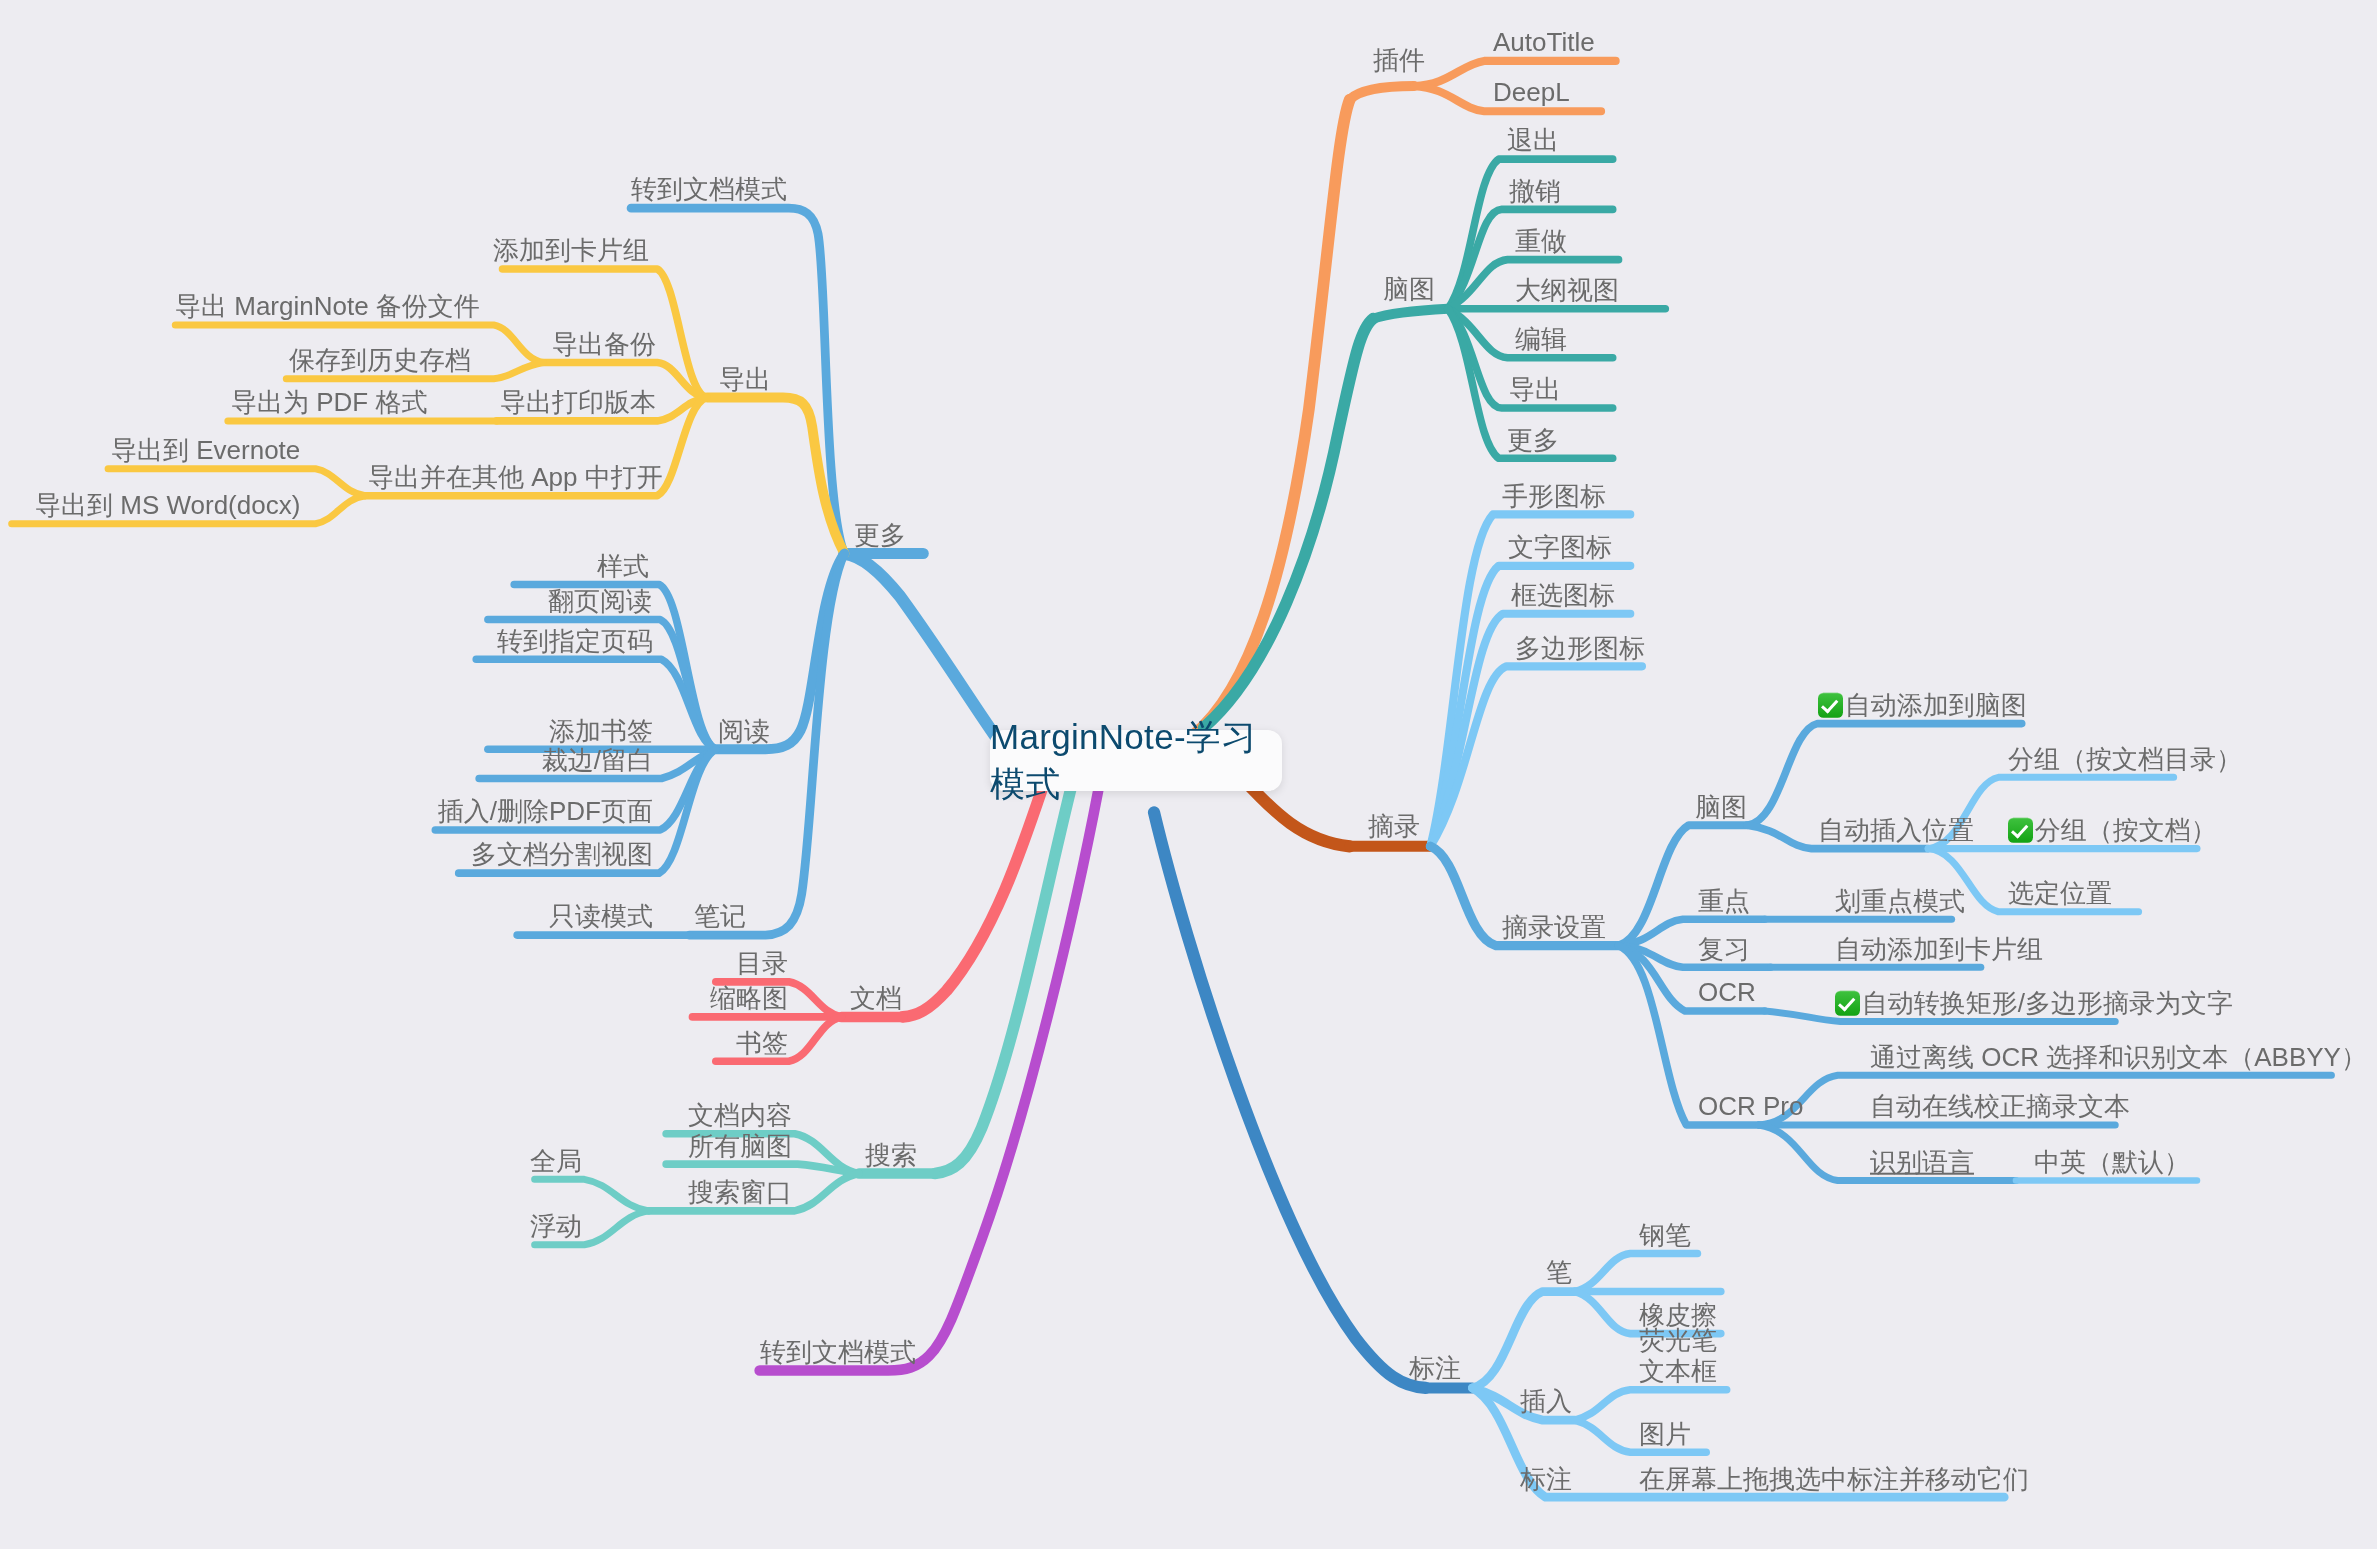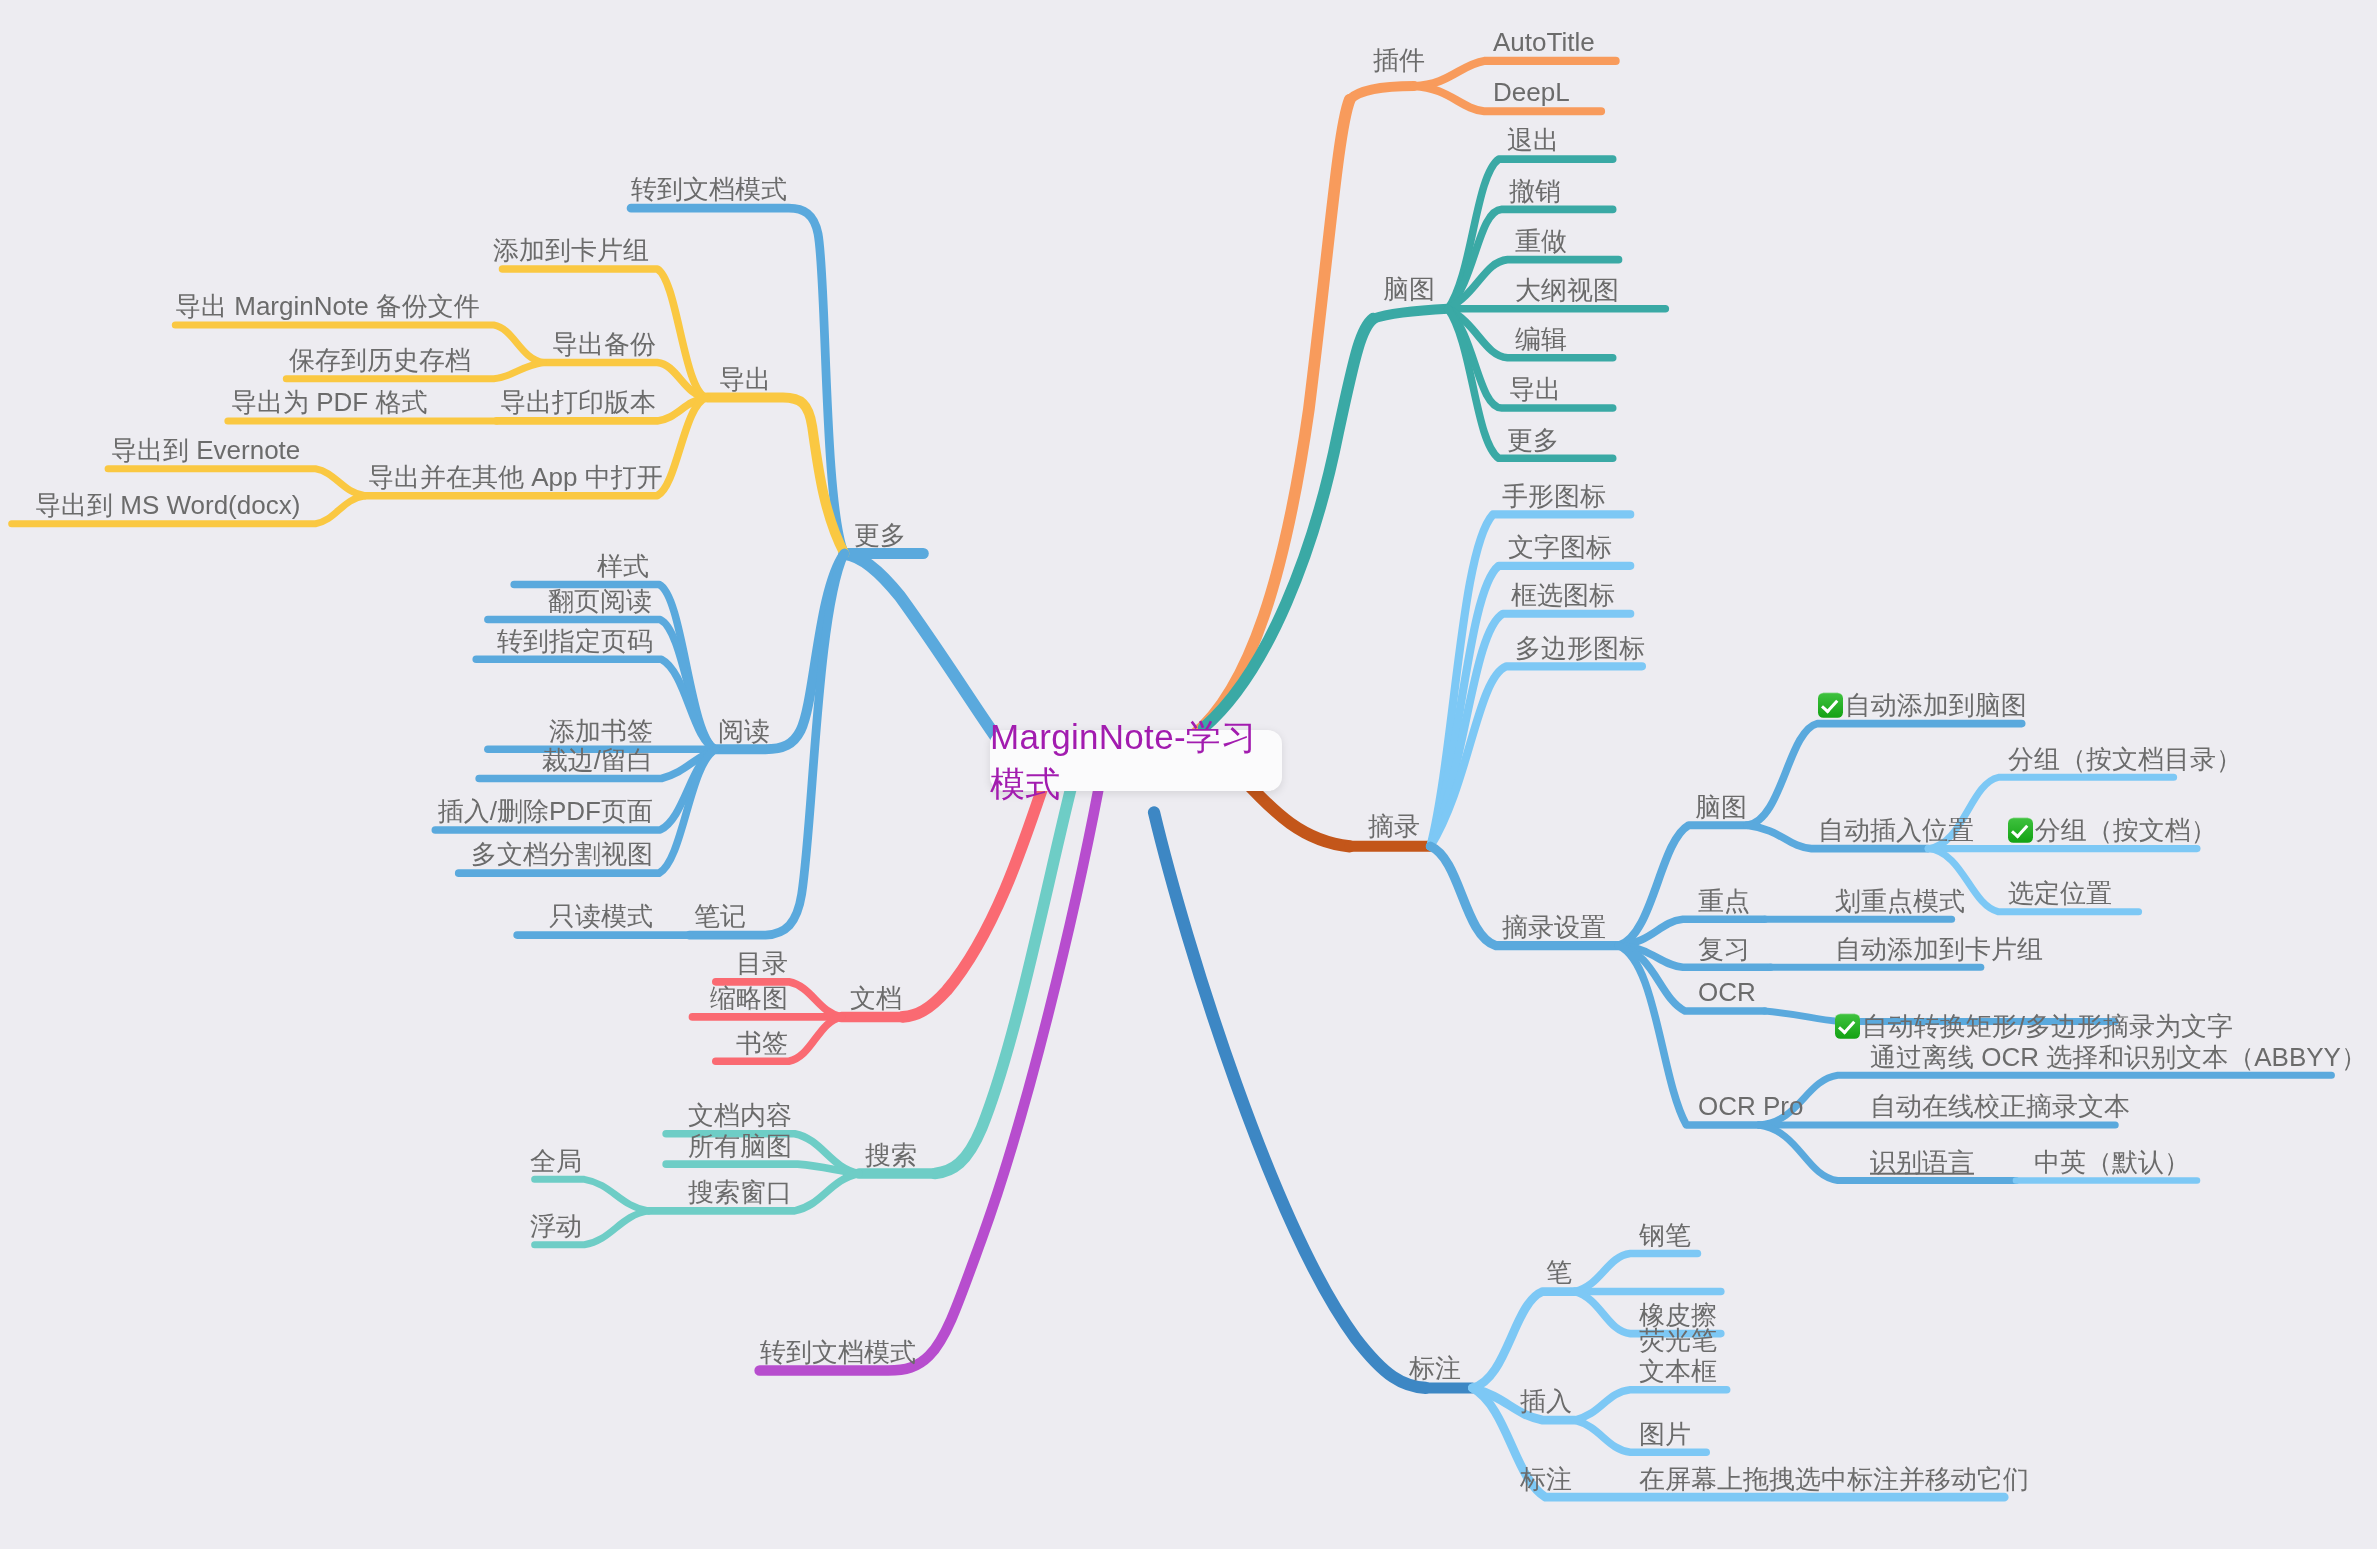--- a/index.html
+++ b/index.html
@@ -5,21 +5,21 @@
   html,body{margin:0;padding:0;background:#edecf1;}
   #stage{position:relative;width:2377px;height:1550px;background:#edecf1;
          font-family:"Liberation Sans","DejaVu Sans",sans-serif;overflow:hidden;}
   svg.links{position:absolute;left:0;top:0;width:2377px;height:1550px;}
   .lbl{position:absolute;color:#6b6b6b;font-size:26px;line-height:1.05;white-space:nowrap;}
   .lbl.r{transform:translate(0,-100%);}          
   .lbl.l{transform:translate(-100%,-100%);}      
   .root{position:absolute;background:#fbfbfc;border-radius:14px;
         box-shadow:0 2.3px 8.2px rgba(0,0,0,.10);
         display:flex;align-items:center;justify-content:center;
-        color:#a21caf;font-size:35px;letter-spacing:0.3px;}
+        color:#0c4a6e;font-size:35px;letter-spacing:0.3px;}
   .chk{display:inline-block;width:24.5px;height:24.5px;border-radius:5.3px;
        background:linear-gradient(#3fc23f,#13a213);vertical-align:-3.5px;
        position:relative;margin-right:2.3px;box-shadow:inset 0 0.6px 0 rgba(255,255,255,.5);}
   .chk:after{content:"";position:absolute;left:7px;top:3.5px;width:6.4px;height:13.4px;
        border:solid #fff;border-width:0 3.5px 3.5px 0;transform:rotate(42deg);}
 </style>
 </head>
 <body>
 
 <div id="stage">
@@ -168,21 +168,21 @@
   <div class="lbl r" style="left:2008px;top:844px;">
     <span class="chk"></span><span>分组（按文档）</span>
   </div>
   <div class="lbl r" style="left:2008px;top:907px;"><span>选定位置</span></div>
 
   <div class="lbl r" style="left:1698px;top:915px;"><span>重点</span></div>
   <div class="lbl r" style="left:1835px;top:915px;"><span>划重点模式</span></div>
   <div class="lbl r" style="left:1698px;top:963px;"><span>复习</span></div>
   <div class="lbl r" style="left:1835px;top:963px;"><span>自动添加到卡片组</span></div>
   <div class="lbl r" style="left:1698px;top:1006px;"><span>OCR</span></div>
-  <div class="lbl r" style="left:1835px;top:1017px;margin-top:23px;">
+  <div class="lbl r" style="left:1835px;top:1017px;">
     <span class="chk"></span><span>自动转换矩形/多边形摘录为文字</span>
   </div>
   <div class="lbl r" style="left:1698px;top:1120px;"><span>OCR Pro</span></div>
   <div class="lbl r" style="left:1870px;top:1071px;"><span>通过离线 OCR 选择和识别文本（ABBYY）</span></div>
   <div class="lbl r" style="left:1870px;top:1120px;"><span>自动在线校正摘录文本</span></div>
   <div class="lbl r" style="left:1870px;top:1176px;text-decoration:underline;"><span>识别语言</span></div>
   <div class="lbl r" style="left:2034px;top:1176px;"><span>中英（默认）</span></div>
 
   <div class="lbl l" style="left:1461px;top:1382px;"><span>标注</span></div>
   <div class="lbl l" style="left:1572px;top:1286px;"><span>笔</span></div>

